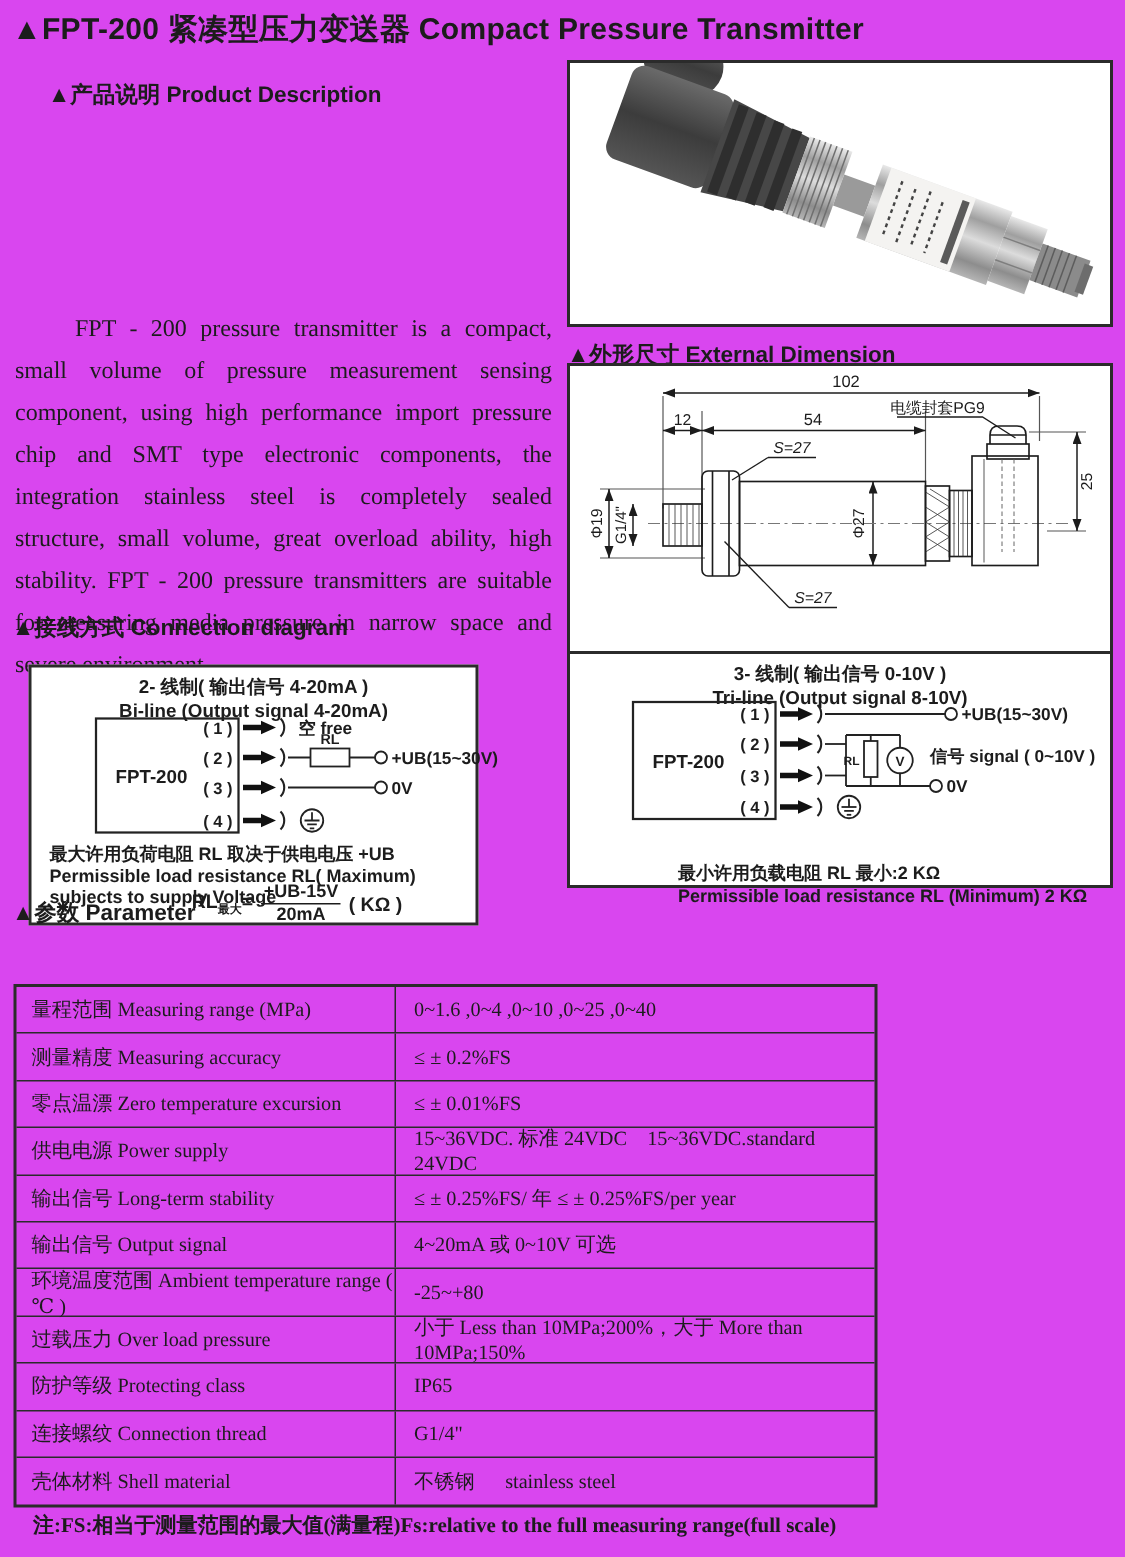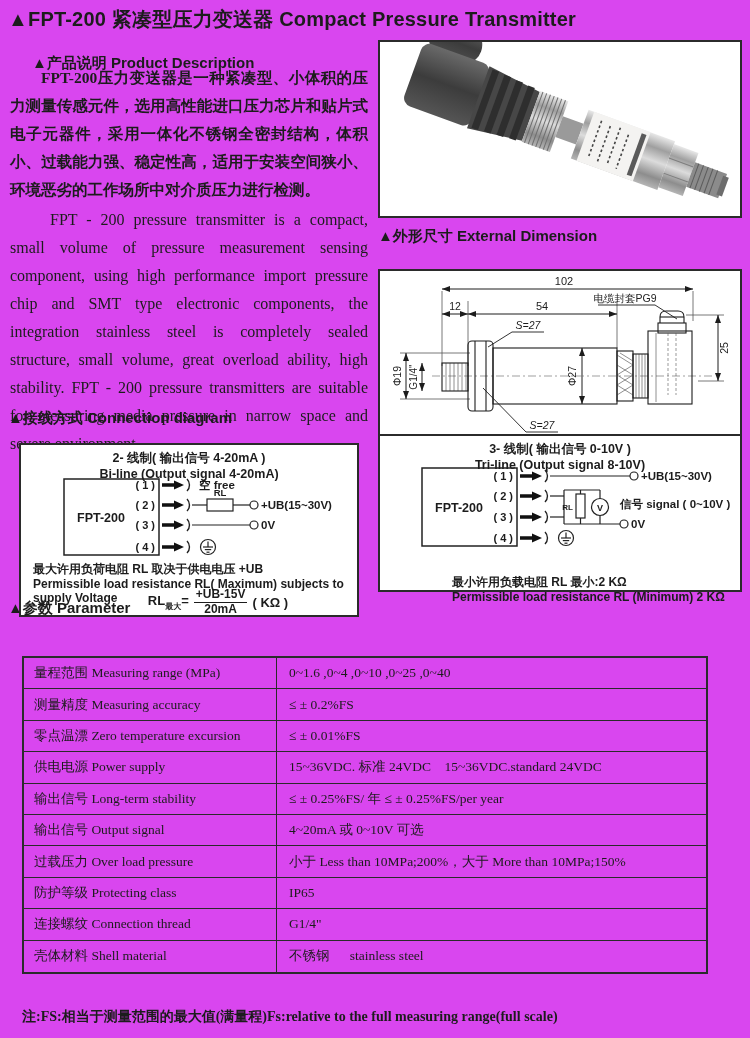--- a/index.html
+++ b/index.html
@@ -11,51 +11,50 @@
   .doc-title{left:8px;top:6px;font-size:20px;font-weight:bold;letter-spacing:.2px;}
   .sec-heading{font-size:15px;font-weight:bold;}
   
   .para-cn{left:10px;top:64px;width:358px;font-size:15.5px;line-height:28px;
            text-align:justify;text-indent:2em;font-weight:600;}
   .para-en{left:10px;top:206px;width:358px;font-size:16px;line-height:28px;
            text-align:justify;text-indent:2.5em;}
   
   .frame{border:2px solid #2b2b2b;background:#fff;box-sizing:border-box;}
   #photo-box{left:378px;top:40px;width:364px;height:178px;}
-  #dim-box{left:378px;top:269px;width:364px;height:216px;}
-  #conn-box-left{left:19px;top:443px;width:340px;height:174px;}
+  #dim-box{left:378px;top:242px;width:364px;height:216px;}
+  #conn-box-left{left:19px;top:443px;width:300px;height:174px;}
   #conn-box-right{left:378px;top:434px;width:364px;height:158px;}
   .conn-title{position:absolute;top:6px;left:0;width:100%;text-align:center;
               font-size:12.5px;font-weight:bold;line-height:1.25;}
   .conn-note{position:absolute;font-size:12px;font-weight:bold;line-height:14.5px;}
   .formula{position:absolute;top:143px;left:0;width:100%;display:flex;
            justify-content:center;align-items:center;gap:5px;font-size:13px;font-weight:bold;margin-left:29px;}
   .formula sub{font-size:8px;}
   .frac{display:inline-flex;flex-direction:column;align-items:center;font-size:12px;line-height:1.15;}
   .frac .num{border-bottom:1.5px solid #1c1c1c;padding:0 2px;}
   
-  #param-table{left:22px;top:656px;width:686px;border:2px solid #2b2b2b;box-sizing:border-box;}
+  #param-table{left:9px;top:656px;width:576px;border:2px solid #2b2b2b;box-sizing:border-box;}
   .prow{display:flex;height:31.4px;box-sizing:border-box;border-bottom:1.5px solid #2b2b2b;}
   .prow:last-child{border-bottom:none;}
   .pcell{display:flex;align-items:center;font-size:13.5px;box-sizing:border-box;}
   .pname{width:253px;border-right:1.5px solid #2b2b2b;padding-left:10px;}
   .pvalue{flex:1;padding-left:12px;white-space:pre-wrap;}
   .footnote{left:22px;top:1008px;font-size:14px;font-weight:600;}
   svg{display:block;}
   svg text{font-family:"Liberation Sans","DejaVu Sans",sans-serif;fill:#1c1c1c;}
 </style>
 </head>
 <body>
 
 <div class="page">
 
   <div class="abs doc-title sans">▲FPT-200 紧凑型压力变送器 Compact Pressure Transmitter</div>
 
   <div class="abs sans sec-heading" style="left:32px;top:54px;">▲产品说明  Product Description</div>
-  <div class="abs para-cn">FPT-200压力变送器是一种紧凑型、小体积的压力测量传感元件，选用高性能进口压力芯片和贴片式电子元器件，采用一体化不锈钢全密封结构，体积小、过载能力强、稳定性高，适用于安装空间狭小、环境恶劣的工作场所中对介质压力进行检测。</div>
   <div class="abs para-en">FPT - 200 pressure transmitter is a compact, small volume of pressure measurement sensing component, using high performance import pressure chip and SMT type electronic components, the integration stainless steel is completely sealed structure, small volume, great overload ability, high stability. FPT - 200 pressure transmitters are suitable for measuring media pressure in narrow space and severe environment.</div>
 
   <div class="abs frame" id="photo-box">
     <svg width="360" height="174" viewBox="0 0 360 174">
       <defs>
         <linearGradient id="metal" x1="0" y1="0" x2="0" y2="1">
           <stop offset="0" stop-color="#e9e9e9"></stop>
             <stop offset="0.25" stop-color="#9f9f9f"></stop>
           <stop offset="0.5" stop-color="#dcdcdc"></stop>
             <stop offset="0.8" stop-color="#8d8d8d"></stop>
@@ -346,20 +345,24 @@
     </div>
         <div class="prow">
       <div class="pcell pname">输出信号 Long-term stability</div>
       <div class="pcell pvalue">≤ ± 0.25%FS/ 年 ≤ ± 0.25%FS/per year</div>
     </div>
         <div class="prow">
       <div class="pcell pname">输出信号 Output signal</div>
       <div class="pcell pvalue">4~20mA 或 0~10V 可选</div>
     </div>
         <div class="prow">
+      <div class="pcell pname">环境温度范围 Ambient temperature range ( ℃ )</div>
+      <div class="pcell pvalue">-25~+80</div>
+    </div>
+        <div class="prow">
       <div class="pcell pname">过载压力 Over load pressure</div>
       <div class="pcell pvalue">小于 Less than 10MPa;200%，大于 More than 10MPa;150%</div>
     </div>
         <div class="prow">
       <div class="pcell pname">防护等级 Protecting class</div>
       <div class="pcell pvalue">IP65</div>
     </div>
         <div class="prow">
       <div class="pcell pname">连接螺纹 Connection thread</div>
       <div class="pcell pvalue">G1/4"</div>

